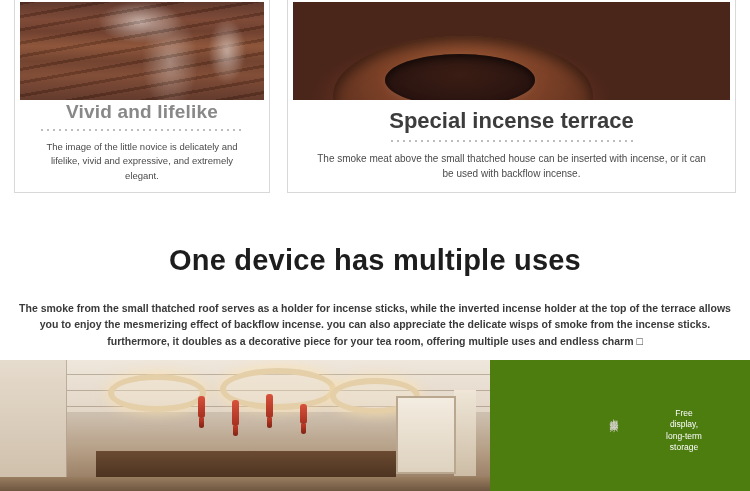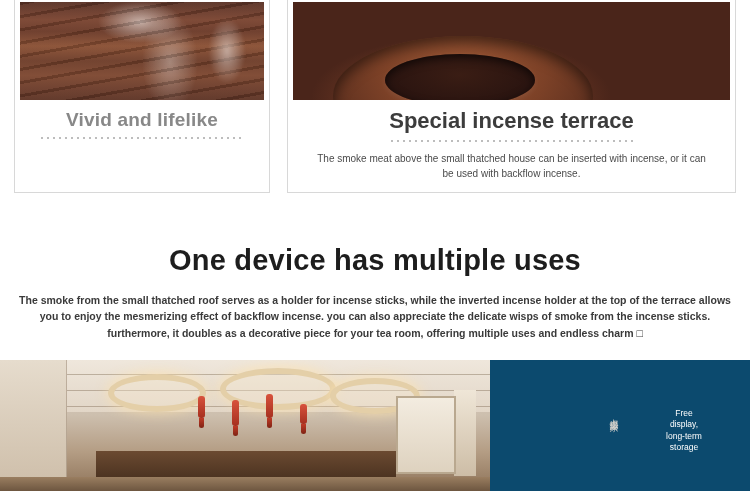--- a/index.html
+++ b/index.html
@@ -64,21 +64,21 @@
     content:"";position:absolute;left:92px;top:52px;width:150px;height:52px;border-radius:50%;
     background:radial-gradient(ellipse at 50% 40%, #3a1d14 0%, #2a1410 70%);
     box-shadow:inset 0 3px 10px rgba(0,0,0,.65), 0 2px 6px rgba(255,255,255,.07);
   }
 
   .card-title{
     text-align:center;
     color:#888888;
     font-weight:bold;
   }
-  .card-left .card-title{font-size:19px;margin-top:9px;letter-spacing:.2px;}
+  .card-left .card-title{font-size:19px;margin-top:1px;letter-spacing:.2px;}
   .card-right .card-title{font-size:22px;color:#3c3c3c;margin-top:8px;}
 
   .dots{
     margin:5px auto 0 auto;
     height:4px;
     background-image:radial-gradient(circle, #bdbdbd 1.1px, rgba(0,0,0,0) 1.3px);
     background-size:6px 4px;
     background-repeat:repeat-x;
   }
   .card-left .dots{width:206px;}
@@ -90,21 +90,21 @@
   }
   .card-left .card-desc{width:200px;}
   .card-right .card-desc{width:400px;font-size:10px;}
 
   
   .headline{
     position:absolute;left:0;top:235px;width:750px;text-align:center;
     font-size:29px;font-weight:bold;color:#1d1d1d;letter-spacing:.2px;margin-top:9px;
   }
   .paragraph{
-    position:absolute;left:11px;top:292px;width:728px;
+    position:absolute;left:11px;top:300px;width:728px;
     text-align:center;color:#3a3a3a;font-size:10.5px;line-height:1.55;font-weight:bold;
   }
 
   
   .bottom{
     position:absolute;left:0;top:360px;width:750px;height:131px;overflow:hidden;
   }
   .room{
     position:absolute;left:0;top:0;width:490px;height:131px;overflow:hidden;
     background:
@@ -127,21 +127,21 @@
   .window{position:absolute;right:34px;top:36px;width:56px;height:74px;
     background:linear-gradient(180deg,#f3ece0,#ded2bf);border:2px solid #b9a88f;}
   .curtain{position:absolute;right:14px;top:30px;width:22px;height:86px;
     background:linear-gradient(180deg,#efe6d7,#cdbda6);}
   .furniture{position:absolute;left:96px;bottom:0;width:300px;height:40px;
     background:linear-gradient(180deg,#6b4a31,#3d2819);}
   .floor{position:absolute;left:0;bottom:0;width:490px;height:14px;
     background:linear-gradient(180deg,#9a7e60,#6d5640);}
 
   .blackpanel{
-    position:absolute;left:490px;top:0;width:260px;height:131px;background:#0c4a6e;
+    position:absolute;left:490px;top:0;width:260px;height:131px;background:#4d7c0f;
   }
   .vert-cn{
     position:absolute;left:118px;top:52px;
     color:#d6d2cc;font-size:9px;line-height:1.22;
     writing-mode:vertical-rl;text-orientation:upright;
     letter-spacing:1px;
   }
   .free-text{
     position:absolute;left:170px;top:48px;width:48px;
     color:#ffffff;font-size:8.5px;line-height:1.35;text-align:center;
@@ -151,20 +151,21 @@
 <body>
 
 <div class="page">
 
   <div class="cards">
 
     <div class="card card-left">
       <div class="card-photo photo1"></div>
       <div class="card-title">Vivid and lifelike</div>
       <div class="dots"></div>
+      <div class="card-desc">The image of the little novice is delicately and lifelike, vivid and expressive, and extremely elegant.</div>
     </div>
 
     <div class="card card-right">
       <div class="card-photo photo2"></div>
       <div class="card-title">Special incense terrace</div>
       <div class="dots"></div>
       <div class="card-desc">The smoke meat above the small thatched house can be inserted with incense, or it can be used with backflow incense.</div>
     </div>
 
   </div>

